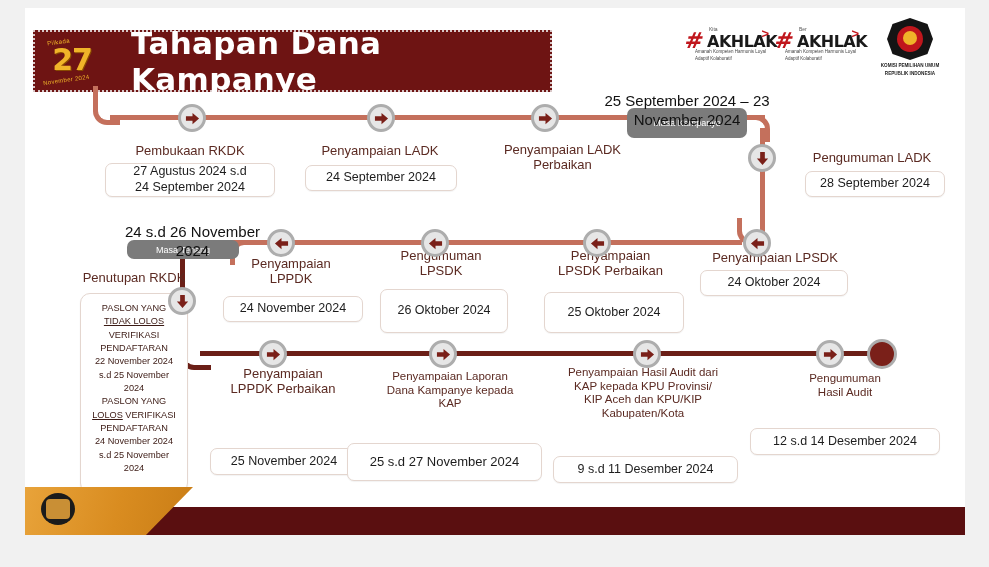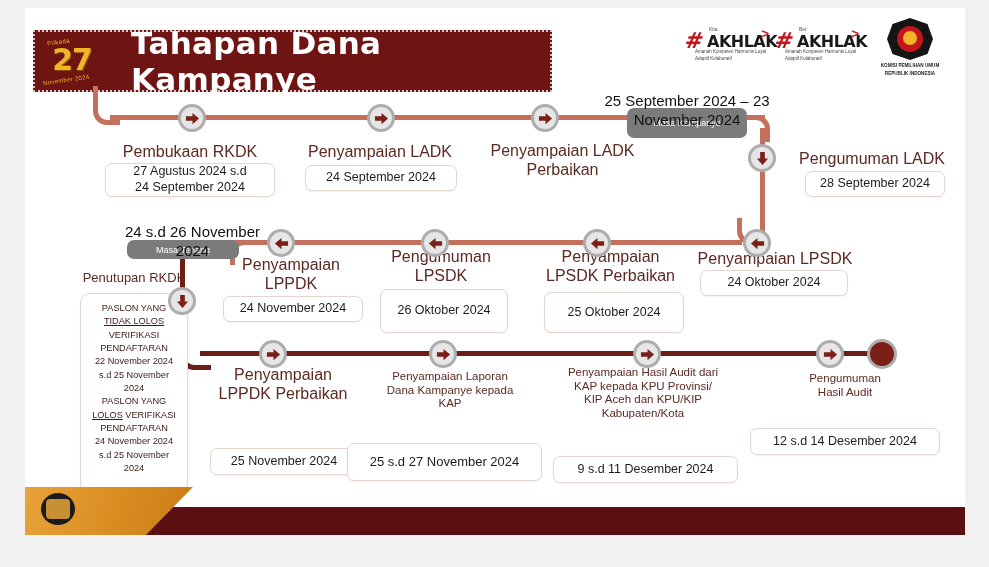--- a/index.html
+++ b/index.html
@@ -103,21 +103,21 @@
   }
   .marker svg{display:block;}
   .endcap{
     position:absolute;width:30px;height:30px;border-radius:50%;
     background:#7a2019;border:3px solid #adadad;box-sizing:border-box;z-index:5;
   }
 
   
   .node-label{
     position:absolute;text-align:center;color:#5b2a22;
-    font-size:16px;line-height:1.18;font-family:"Liberation Sans",sans-serif;
+    font-size:13px;line-height:1.18;font-family:"Liberation Sans",sans-serif;
   }
   .node-label.sm{font-size:11.5px;}
   .chip{
     position:absolute;box-sizing:border-box;
     background:#ffffff;border:1px solid #e4d6cf;border-radius:7px;
     color:#1d1d1d;font-size:12.5px;text-align:center;
     display:flex;align-items:center;justify-content:center;
     line-height:1.25;padding:3px 7px;
     box-shadow:0 1px 1px rgba(0,0,0,.05);
   }

